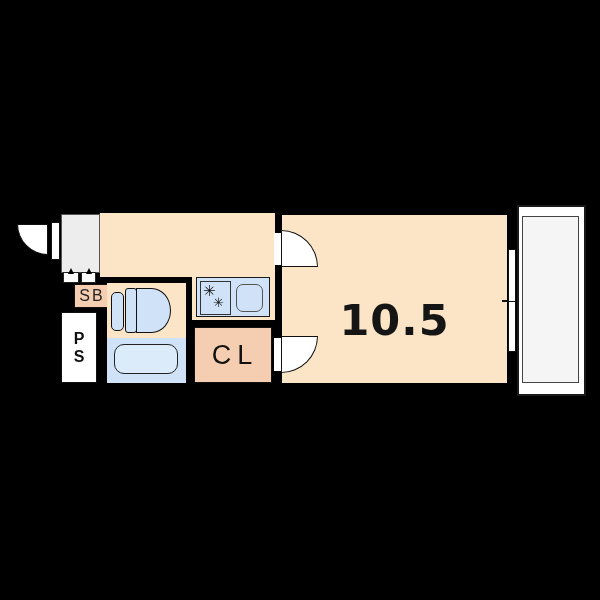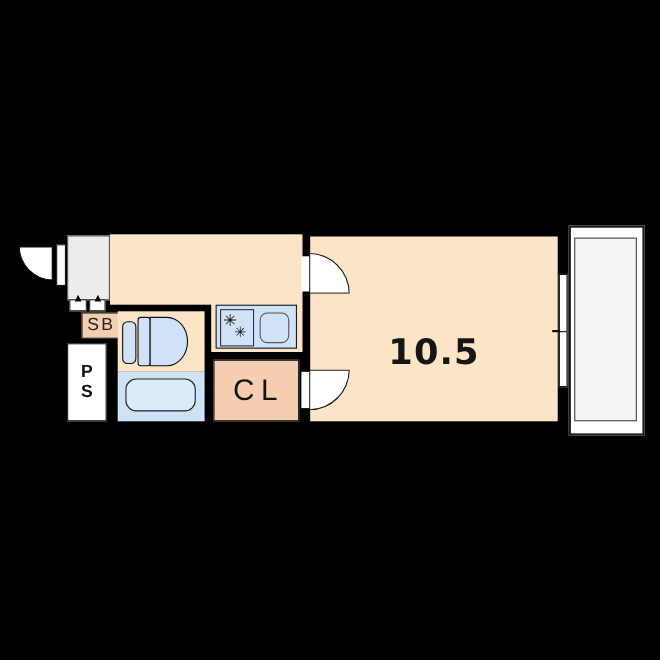--- a/index.html
+++ b/index.html
@@ -8,21 +8,21 @@
   .abs{position:absolute;box-sizing:border-box;}
 
   
   .genkan{left:61px;top:214px;width:39px;height:59px;background:var(--genkan);border:1px solid #555;}
   .hall{left:100px;top:213px;width:175px;height:64px;background:var(--room);}
   .kitchen-zone{left:192px;top:276px;width:83px;height:44px;background:var(--room);}
   .toilet-room{left:107px;top:283px;width:79px;height:55px;background:var(--room);}
   .bath{left:107px;top:338px;width:79px;height:45px;background:var(--fixture);}
   .main-room{left:282px;top:215px;width:225px;height:168px;background:var(--room);
              display:flex;align-items:center;justify-content:center;}
-  .room-label{font-family:"DejaVu Sans", sans-serif;font-weight:bold;font-size:32px;color:#151515;
+  .room-label{font-family:"DejaVu Sans", sans-serif;font-weight:bold;font-size:43px;color:#151515;
               letter-spacing:1px;transform:translateY(5px);margin-top:31px;}
 
   
   .step{background:#fff;border:1px solid #222;}
   .step1{left:63px;top:272px;width:16px;height:11px;}
   .step2{left:81px;top:272px;width:15px;height:11px;}
   .marker{width:0;height:0;border-left:3px solid transparent;border-right:3px solid transparent;
           border-bottom:6px solid #000;}
   .m1{left:68px;top:268px;} .m2{left:86px;top:268px;}
   .entrance-arc{left:17px;top:224px;width:31px;height:31px;background:#fff;border:1.5px solid #111;

